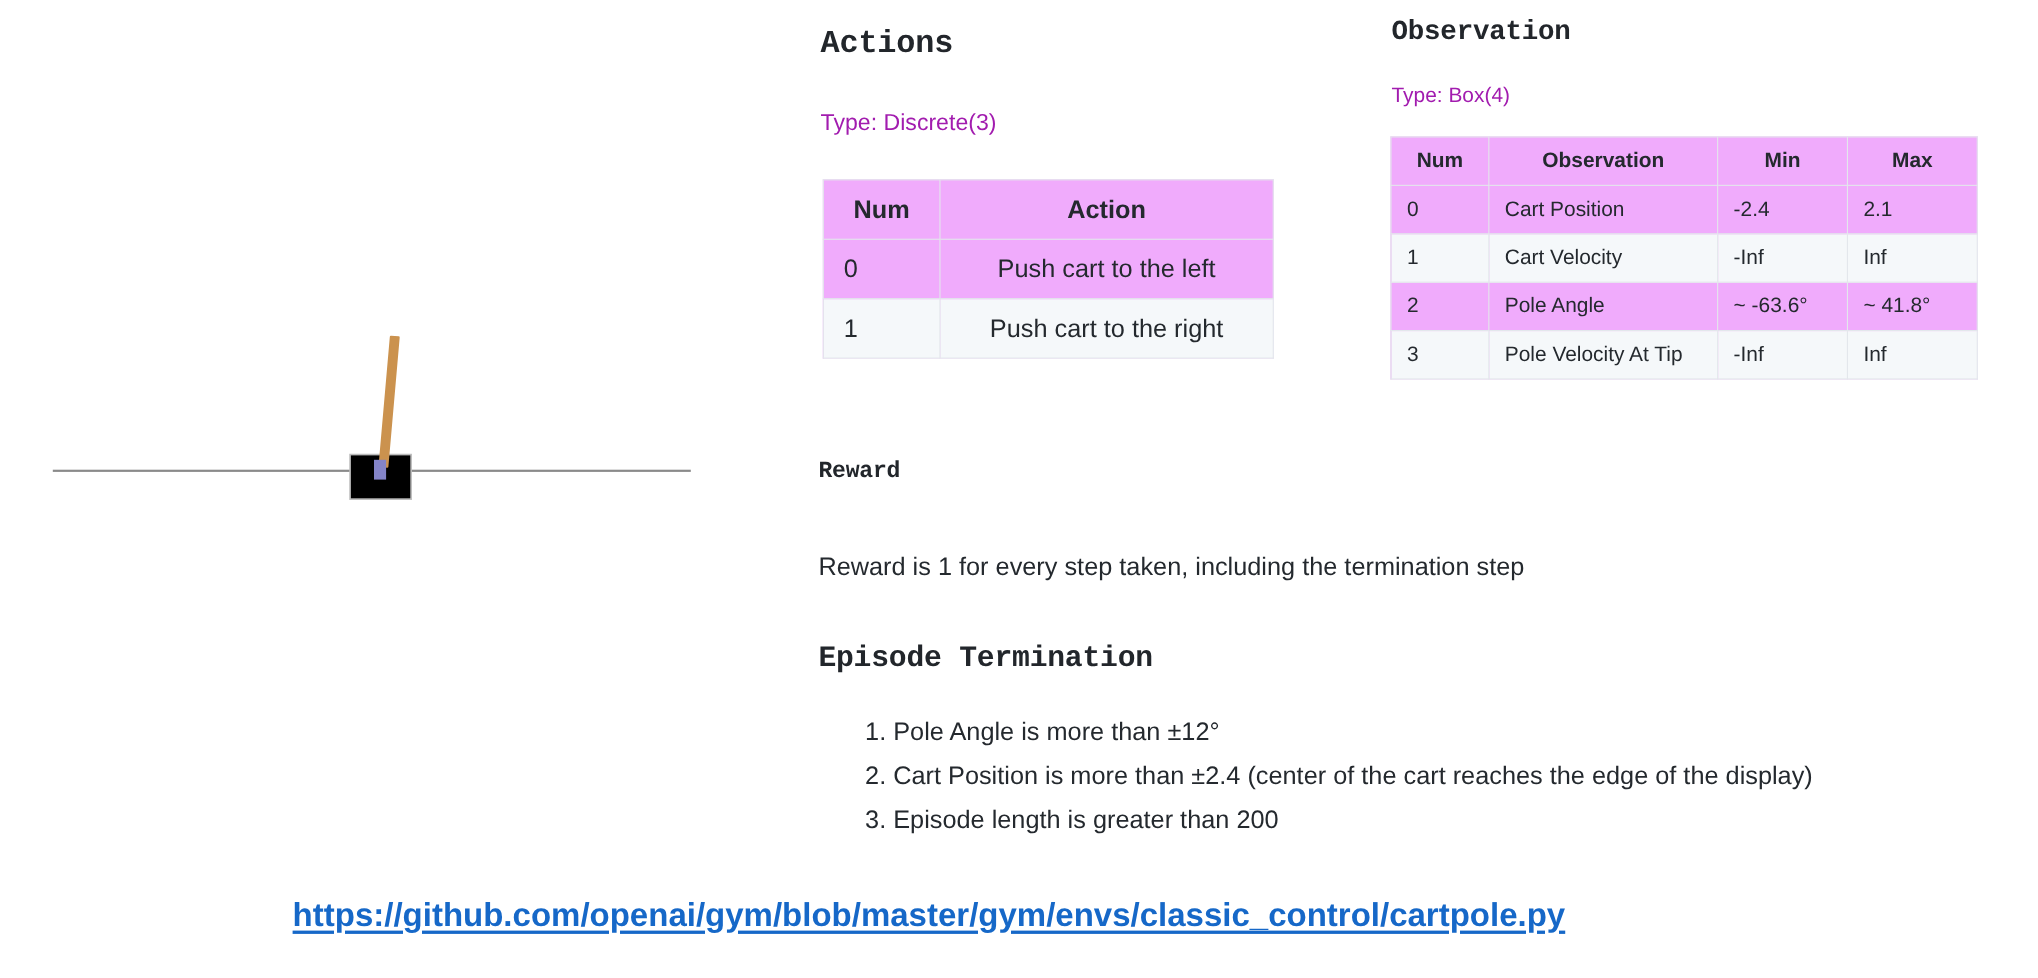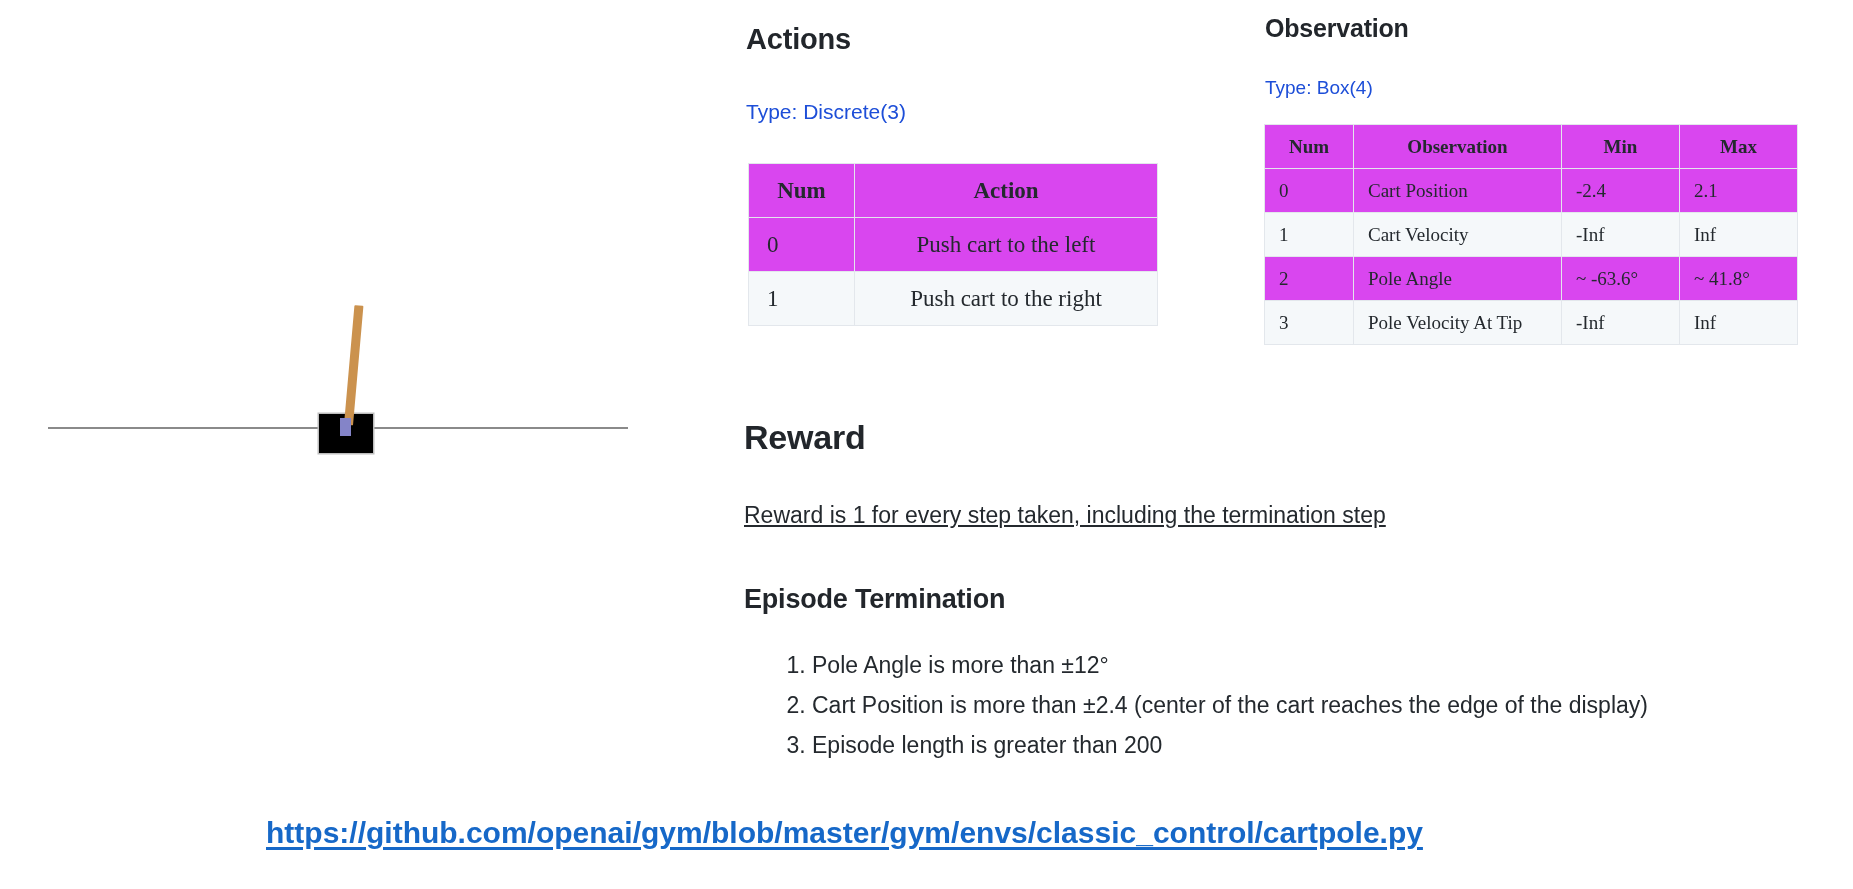--- a/index.html
+++ b/index.html
@@ -63,49 +63,49 @@
     background: #8484c8;
   }
 
   
   .section-heading {
     position: absolute;
     font-weight: bold;
     color: #22262b;
     letter-spacing: -0.2px;
     white-space: nowrap;
+    font-family: Liberation Mono, monospace;
   }
   .type-line {
     position: absolute;
     font-size: 21px;
-    color: #1d4ed8;
+    color: #a21caf;
     white-space: nowrap;
   }
   .body-line {
     position: absolute;
     font-size: 23px;
     color: #24292e;
     white-space: nowrap;
   }
 
   #actions-heading { left: 746px; top: 23px;  font-size: 29px; }
   #actions-type    { left: 746px; top: 100px; }
   #observation-heading { left: 1265px; top: 14px; font-size: 25px; }
   #observation-type    { left: 1265px; top: 77px; font-size: 19px; }
-  #reward-heading  { left: 744px; top: 418px; font-size: 34px; }
-  #reward-text     { left: 744px; top: 502px; text-decoration: underline; }
+  #reward-heading  { left: 744px; top: 418px; font-size: 21px; }
+  #reward-text     { left: 744px; top: 502px; }
   #termination-heading { left: 744px; top: 584px; font-size: 27px; }
 
   
   table.data-table {
     position: absolute;
     border-collapse: collapse;
-    background: #d946ef;
+    background: #f0abfc;
     table-layout: fixed;
-    font-family: Liberation Serif, serif;
   }
   table.data-table th,
   table.data-table td {
     border: 1px solid #e3e7ec;
     color: #24292e;
     font-weight: normal;
   }
   table.data-table th {
     font-weight: bold;
     text-align: center;

